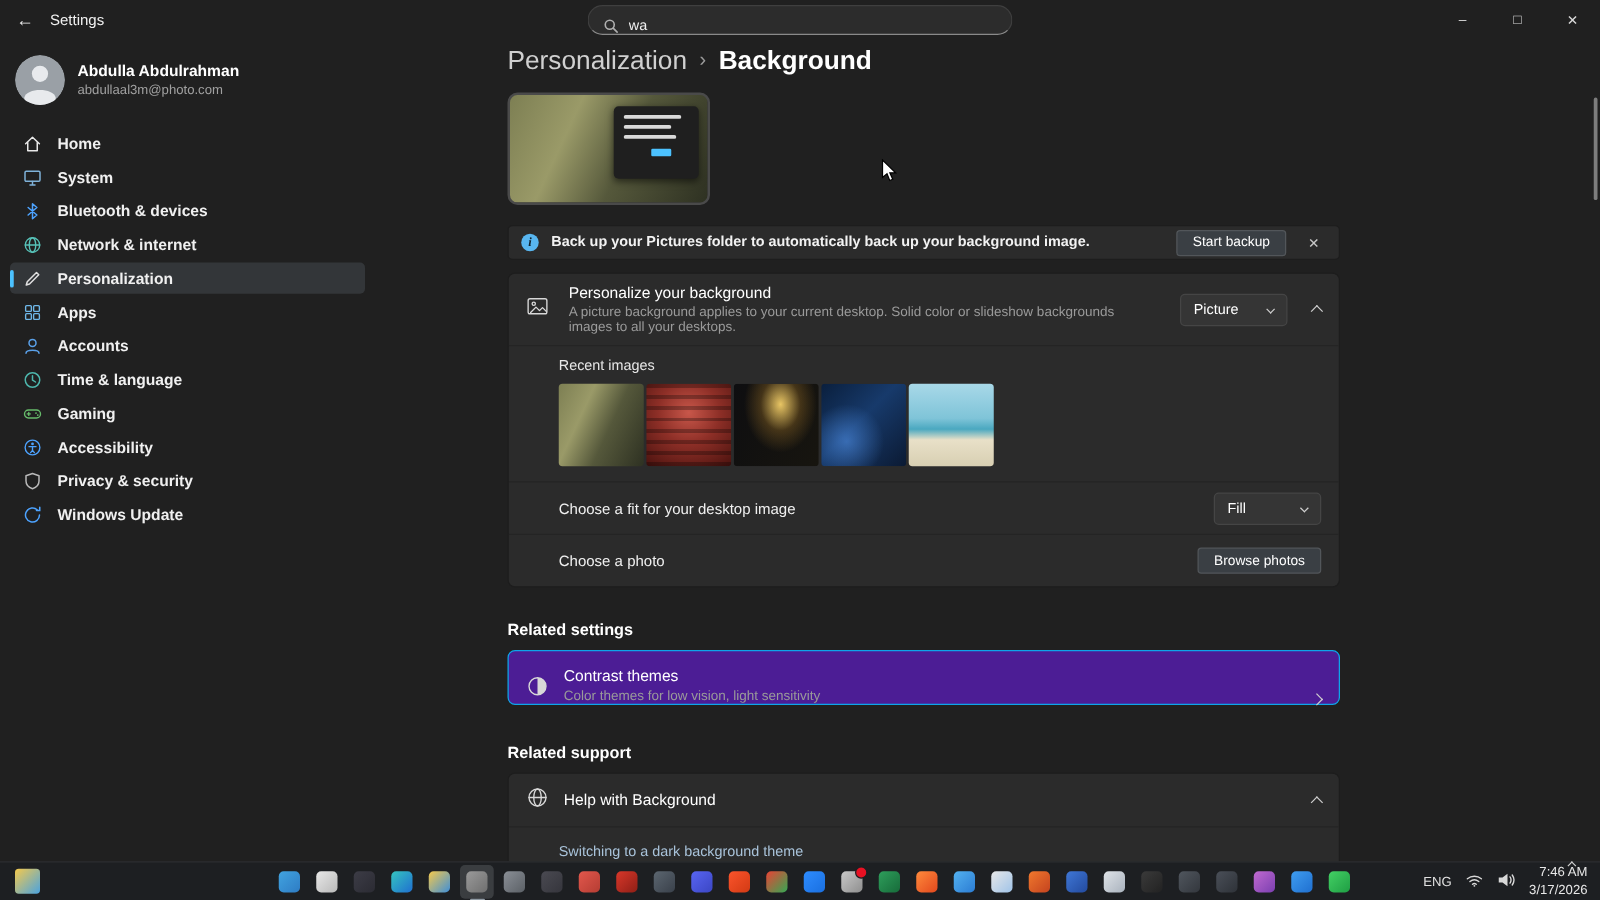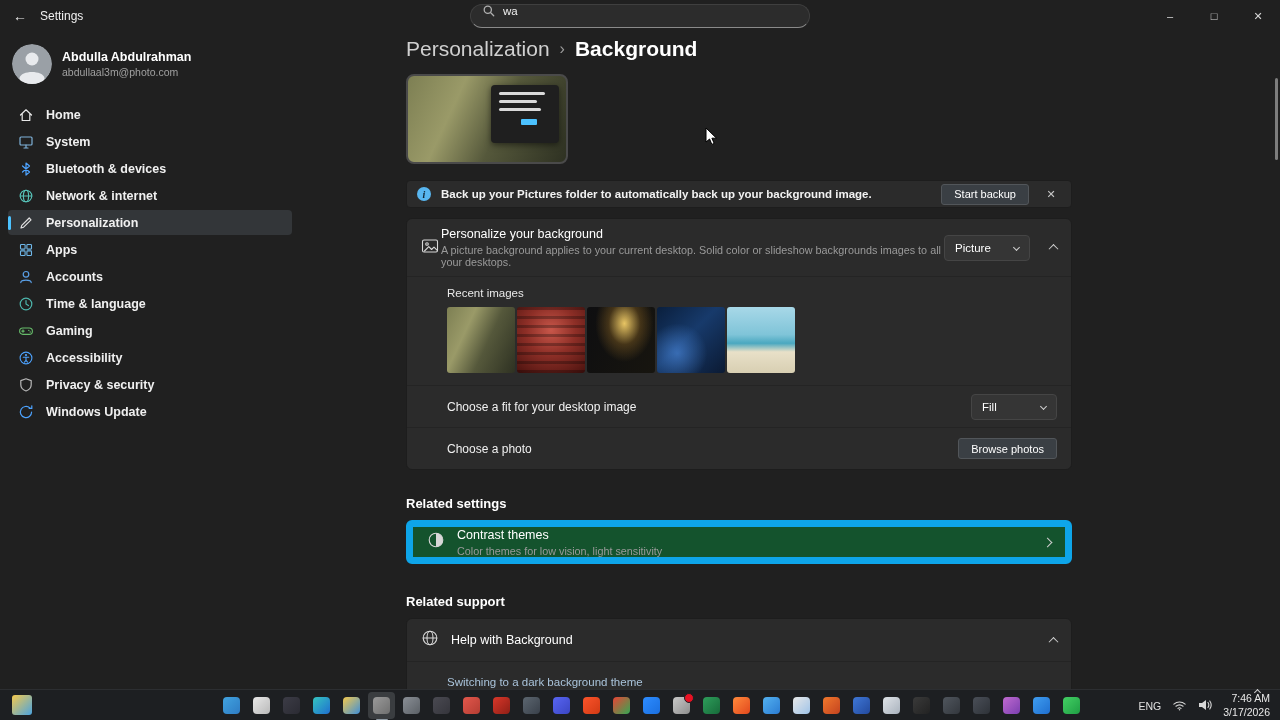--- a/index.html
+++ b/index.html
@@ -5,21 +5,21 @@
   * { margin:0; padding:0; box-sizing:border-box; }
   html,body { width:1280px; height:720px; overflow:hidden; }
   body {
     font-family:"Liberation Sans","DejaVu Sans",sans-serif;
     background:#202020; color:#fff; position:relative;
   }
   
   .titlebar { position:absolute; top:0; left:0; right:0; height:32px; }
   .back-btn { position:absolute; left:0; top:0; width:40px; height:32px; background:transparent; border:none; color:#e8e8e8; font-size:14px; cursor:pointer; }
   .app-title { position:absolute; left:40px; top:0; line-height:32px; font-size:12px; color:#f0f0f0; }
-  .search-pill { position:absolute; left:470px; top:4px; width:340px; height:24px; border-radius:12px; background:#2c2c2c; border:1px solid #3f3f3f; border-bottom-color:#8a8a8a; display:flex; align-items:flex-start; gap:8px; padding:0 12px; }
+  .search-pill { position:absolute; left:470px; top:4px; width:340px; height:24px; border-radius:12px; background:#2c2c2c; border:1px solid #3f3f3f; border-bottom-color:#8a8a8a; display:flex; align-items:flex-end; gap:8px; padding:0 12px; }
   .search-pill svg { flex:none; }
   .search-pill input { background:transparent; border:none; outline:none; color:#f0f0f0; font-size:11.5px; width:100%; font-family:inherit; }
   .win-ctrls { position:absolute; right:0; top:0; height:32px; display:flex; }
   .win-ctrls button { width:44px; height:32px; background:transparent; border:none; color:#d8d8d8; font-size:11px; cursor:pointer; }
   
   .sidebar { position:absolute; top:36px; left:0; width:300px; bottom:31px; }
   .profile { display:flex; align-items:center; gap:10px; padding:8px 14px 0 12px; }
   .avatar { width:40px; height:40px; border-radius:50%; overflow:hidden; flex:none; }
   .profile-name { font-size:12.5px; font-weight:700; color:#fff; }
   .profile-email { font-size:10.5px; color:#a0a0a0; margin-top:2px; }
@@ -43,42 +43,42 @@
   .mini-accent { width:16px; height:6px; border-radius:1px; background:#4cc2ff; margin-top:8px; margin-left:22px; }
   
   .banner { margin-top:16px; height:28px; background:#2b2b2b; border:1px solid #1d1d1d; border-radius:4px; display:flex; align-items:center; gap:10px; padding:0 8px 0 10px; }
   .info-ic { width:14px; height:14px; border-radius:50%; background:#58b6f0; color:#10232f; font-size:10px; font-weight:700; display:flex; align-items:center; justify-content:center; flex:none; font-family:"Liberation Serif",serif; font-style:italic; }
   .banner-text { font-size:11.5px; font-weight:600; color:#f2f2f2; }
   .banner-spacer { flex:1; }
   .btn { background:#3a3f44; border:1px solid #52565a; border-radius:3px; color:#fff; font-size:11px; height:21px; padding:0 12px; cursor:pointer; font-family:inherit; }
   .banner-close { background:transparent; border:none; color:#c8c8c8; font-size:11px; width:24px; height:22px; cursor:pointer; }
   
   .card { margin-top:10px; background:#2b2b2b; border:1px solid #1d1d1d; border-radius:6px; overflow:hidden; }
-  .card-row-head { display:flex; align-items:center; gap:2px; padding:8px 14px; min-height:46px; }
+  .card-row-head { display:flex; align-items:center; gap:16px; padding:8px 14px; min-height:46px; }
   .row-text { display:flex; flex-direction:column; }
   .row-title { font-size:12.5px; color:#fff; }
   .row-desc { font-size:10.8px; color:#9a9a9a; margin-top:3px; }
   .row-right { margin-left:auto; display:flex; align-items:center; gap:20px; }
   .dropdown { background:#353535; border:1px solid #454545; border-radius:4px; min-width:86px; height:26px; display:flex; align-items:center; justify-content:space-between; gap:10px; padding:0 10px; font-size:11.5px; color:#fff; cursor:pointer; }
   .sub-row { border-top:1px solid #242424; }
   .recent-section { padding:10px 14px 12px 40px; }
   .recent-label { font-size:11.5px; color:#e8e8e8; }
   .thumbs { display:flex; gap:2px; margin-top:8px; }
   .thumb { width:68px; height:66px; border-radius:3px; cursor:pointer; }
   .thumb-1 { background:linear-gradient(115deg,#7d7f53 0%,#9a9a68 30%,#55583b 58%,#2e3122 100%); }
   .thumb-2 { background:repeating-linear-gradient(0deg,rgba(0,0,0,.28) 0 3px,transparent 3px 9px),radial-gradient(circle at 50% 35%,#c8574a 0%,#8e2f27 45%,#4a120e 100%); }
   .thumb-3 { background:radial-gradient(ellipse at 55% 25%,#e8c564 0%,rgba(130,95,35,.45) 30%,transparent 55%),linear-gradient(115deg,#0e0e10 0%,#17150f 100%); }
   .thumb-4 { background:radial-gradient(circle at 30% 70%,rgba(90,160,255,.5),transparent 45%),linear-gradient(135deg,#0a1f3d 0%,#173a6b 45%,#0b1a33 100%); }
   .thumb-5 { background:linear-gradient(180deg,#a8d8e8 0%,#7fc4d8 42%,#4aa8c0 55%,#e8e0c8 68%,#d8cfb2 100%); }
   .simple-row { display:flex; align-items:center; height:42px; padding:0 14px 0 40px; }
   .simple-label { font-size:12px; color:#f0f0f0; }
   
   .section-heading { margin-top:26px; font-size:13px; font-weight:700; color:#fff; }
   .section-heading.support { margin-top:30px; }
-  .flat-card { margin-top:9px; background:#14532d; border:7px solid #0ea5e9; border-radius:6px; display:flex; align-items:center; gap:12px; padding:0 14px; height:44px; cursor:pointer; }
+  .flat-card { margin-top:9px; background:#4c1d95; border:1px solid #0ea5e9; border-radius:6px; display:flex; align-items:flex-end; gap:12px; padding:0 14px; height:44px; cursor:pointer; }
   .help-card { margin-top:9px; background:#2b2b2b; border:1px solid #1d1d1d; border-radius:6px; overflow:hidden; }
   .help-head { display:flex; align-items:center; gap:12px; padding:0 14px; height:42px; cursor:pointer; }
   .help-title { font-size:12.5px; color:#fff; }
   .help-links { border-top:1px solid #242424; padding:14px 14px 18px 40px; display:flex; flex-direction:column; gap:10px; }
   .help-link { font-size:11.5px; color:#a9c3da; cursor:pointer; text-decoration:none; }
   
   .chev { width:7px; height:7px; border-right:1.4px solid #cfcfcf; border-bottom:1.4px solid #cfcfcf; display:inline-block; flex:none; }
   .chev.up { transform:rotate(-135deg) translate(-1px,-1px); }
   .chev.down { transform:rotate(45deg); width:5px; height:5px; }
   .chev.right { transform:rotate(-45deg); }

